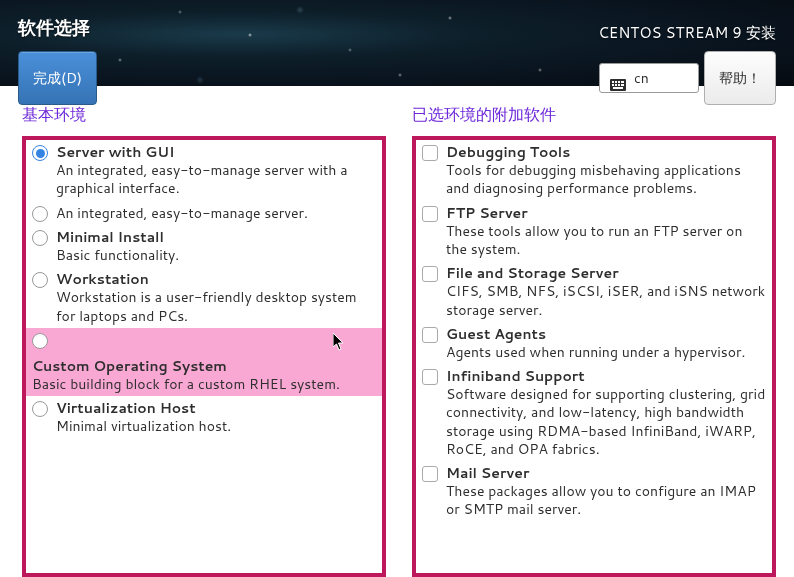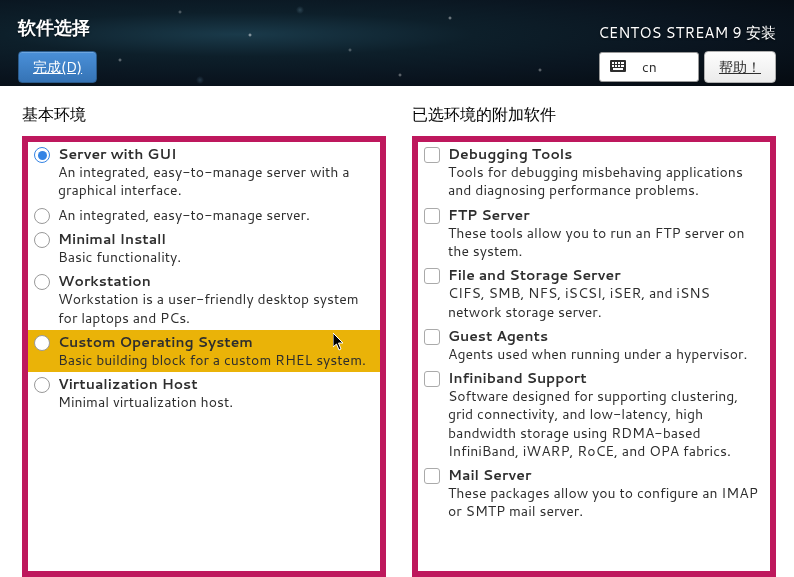--- a/index.html
+++ b/index.html
@@ -56,46 +56,45 @@
 }
 .header-bottom {
   display: flex;
   justify-content: space-between;
   align-items: center;
   margin-top: 8px;
   position: relative;
 }
 .btn {
   display: inline-block;
-  padding: 5px 14px;
+  padding: 16px 14px;
   border-radius: 4px;
   font-size: 14px;
   cursor: pointer;
   border: 1px solid rgba(0,0,0,0.2);
-  text-decoration: underline;
 }
 .btn-done {
   background: linear-gradient(#4a90d9, #3573b5);
   color: #fff;
   border: 1px solid #2a5a8a;
   box-shadow: inset 0 1px 0 rgba(255,255,255,0.2);
 }
 .header-right-controls {
   display: flex;
   gap: 5px;
   align-items: center;
 }
 .lang-box {
   background: #fff;
   color: #2e2e2e;
   padding: 4px 10px;
   border-radius: 3px;
   display: flex;
-  align-items: flex-start;
-  gap: 16px;
+  align-items: flex-end;
+  gap: 8px;
   min-width: 100px;
   border: 1px solid #999;
 }
 .keyboard-icon {
   width: 16px;
   height: 12px;
   display: inline-block;
 }
 .btn-help {
   background: linear-gradient(#fdfdfd, #ebebeb);
@@ -110,40 +109,40 @@
 }
 .column {
   flex: 1;
   display: flex;
   flex-direction: column;
   min-width: 0;
 }
 .section-title {
   font-size: 16px;
   font-weight: 400;
-  color: #000000;
+  color: #6d28d9;
   margin-bottom: 10px;
 }
 .list-box {
-  border: 6px solid #be185d;
+  border: 4px solid #be185d;
   flex: 1;
   overflow-y: auto;
   background: #fff;
 }
 .list-box::-webkit-scrollbar { width: 10px; }
 .list-box::-webkit-scrollbar-track { background: #f0f0f0; }
 .list-box::-webkit-scrollbar-thumb { background: #b8b8b8; border-radius: 5px; }
 .option-row {
   display: flex;
   align-items: flex-start;
   padding: 3px 6px 3px 6px;
   gap: 8px;
   cursor: pointer;
 }
-.option-row.hovered { background: #eab308; }
+.option-row.hovered { background: #f9a8d4; flex-direction: column; }
 .radio, .checkbox {
   flex-shrink: 0;
   width: 16px;
   height: 16px;
   margin-top: 2px;
   border: 1.5px solid #999;
   background: #fff;
   position: relative;
 }
 .radio { border-radius: 50%; }

